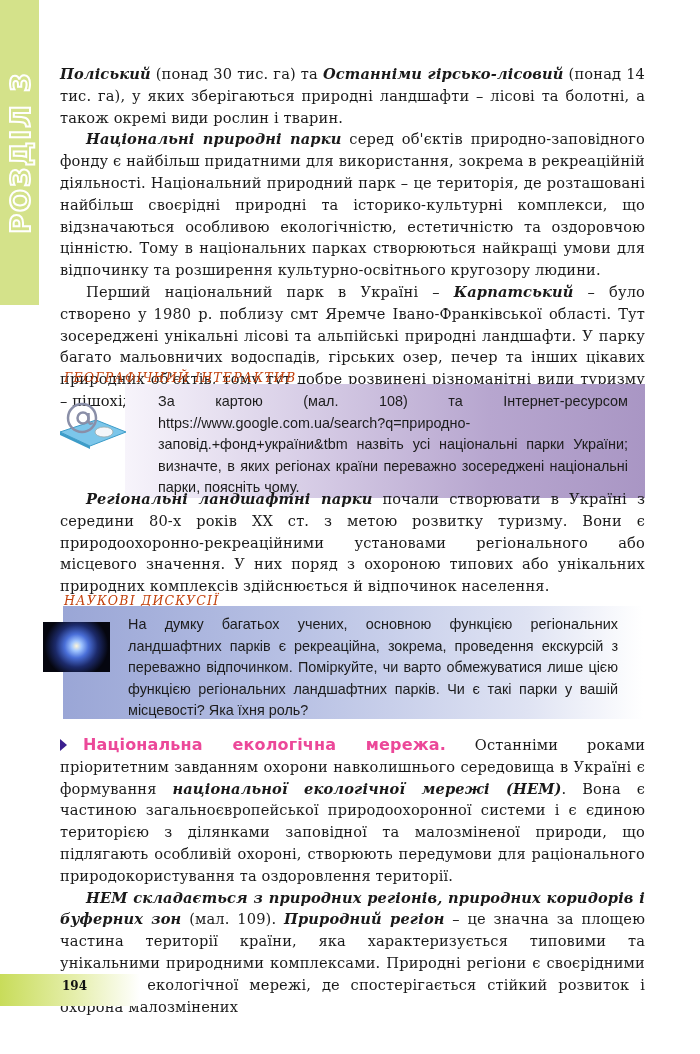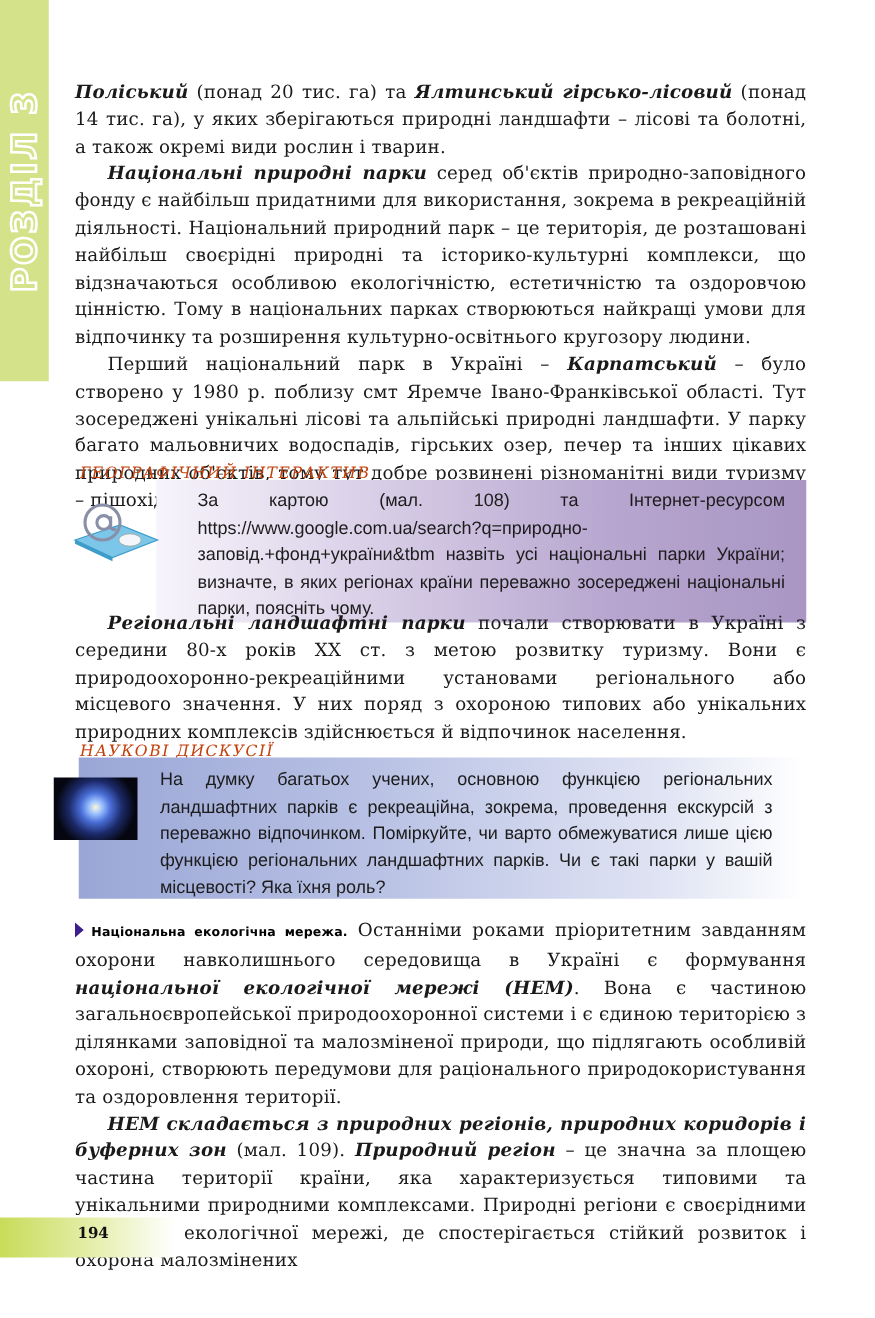--- a/index.html
+++ b/index.html
@@ -49,21 +49,21 @@
     background:linear-gradient(90deg,#9aa6d6 0%,#b8c1e4 40%,#dfe3f3 80%,#ffffff 100%);
   }
   .box2 .txt { position:absolute; left:65px; top:8px; width:490px; }
   .at-icon { position:absolute; left:58px; top:398px; width:70px; height:52px; }
   .galaxy {
     position:absolute; left:43px; top:622px; width:67px; height:50px;
     background:radial-gradient(circle at 50% 48%,#fff6d8 0%,#9fc4ff 12%,#4a6fd8 28%,#1c2a6a 50%,#05060f 75%);
   }
   .sec-head {
     font-family:"DejaVu Sans","Liberation Sans",sans-serif; font-weight:bold;
-    color:#000000; font-size:10px;
+    color:#ec4899; font-size:16px;margin-left:10px;
   }
   .bullet {
     display:inline-block; width:0; height:0; border-top:6px solid transparent;
     border-bottom:6px solid transparent; border-left:7px solid #3b1f8f;
     margin-right:6px; vertical-align:-1px;
   }
   .page-num-bar {
     position:absolute; left:0; top:974px; width:140px; height:32px;
     background:linear-gradient(90deg,#c8dc5a 0%,#e6efae 55%,#ffffff 100%);
   }
@@ -75,21 +75,21 @@
 </head>
 <body>
 
 <div class="side-tab">
   <div class="side-label">
     <span>РОЗДІЛ 3</span>
   </div>
 </div>
 
 <div class="content" style="top:63px;">
-  <p class="t"><span class="bi">Поліський</span><span> (понад 20 тис. га) та </span><span class="bi">Ялтинський гірсько-лісовий</span><span> (понад 14 тис. га), у яких зберігаються природні ландшафти – лісові та болотні, а також окремі види рослин і тварин.</span></p>
+  <p class="t"><span class="bi">Поліський</span><span> (понад 30 тис. га) та </span><span class="bi">Останніми гірсько-лісовий</span><span> (понад 14 тис. га), у яких зберігаються природні ландшафти – лісові та болотні, а також окремі види рослин і тварин.</span></p>
   <p class="t ind"><span class="bi">Національні природні парки</span><span> серед об'єктів природно-заповідного фонду є найбільш придатними для використання, зокрема в рекреаційній діяльності. Національний природний парк – це територія, де розташовані найбільш своєрідні природні та історико-культурні комплекси, що відзначаються особливою екологічністю, естетичністю та оздоровчою цінністю. Тому в національних парках створюються найкращі умови для відпочинку та розширення культурно-освітнього кругозору людини.</span></p>
   <p class="t ind"><span>Перший національний парк в Україні – </span><span class="bi">Карпатський</span><span> – було створено у 1980 р. поблизу смт Яремче Івано-Франківської області. Тут зосереджені унікальні лісові та альпійські природні ландшафти. У парку багато мальовничих водоспадів, гірських озер, печер та інших цікавих природних об'єктів, тому тут добре розвинені різноманітні види туризму – пішохідний, лижний, велосипедний, кінний, водний.</span></p>
 </div>
 
 <div class="box-title" style="left:64px; top:370px;">ГЕОГРАФІЧНИЙ ІНТЕРАКТИВ</div>
 <div class="box box1">
   <div class="txt">За картою (мал. 108) та Інтернет-ресурсом https://www.google.com.ua/search?q=природно-заповід.+фонд+україни&amp;tbm назвіть усі національні парки України; визначте, в яких регіонах країни переважно зосереджені національні парки, поясніть чому.</div>
 </div>
 <svg class="at-icon" viewBox="0 0 70 52">
   <polygon points="2,34 38,22 68,34 32,48" fill="#7cc6ea" stroke="#3d9cc8" stroke-width="1"></polygon>

